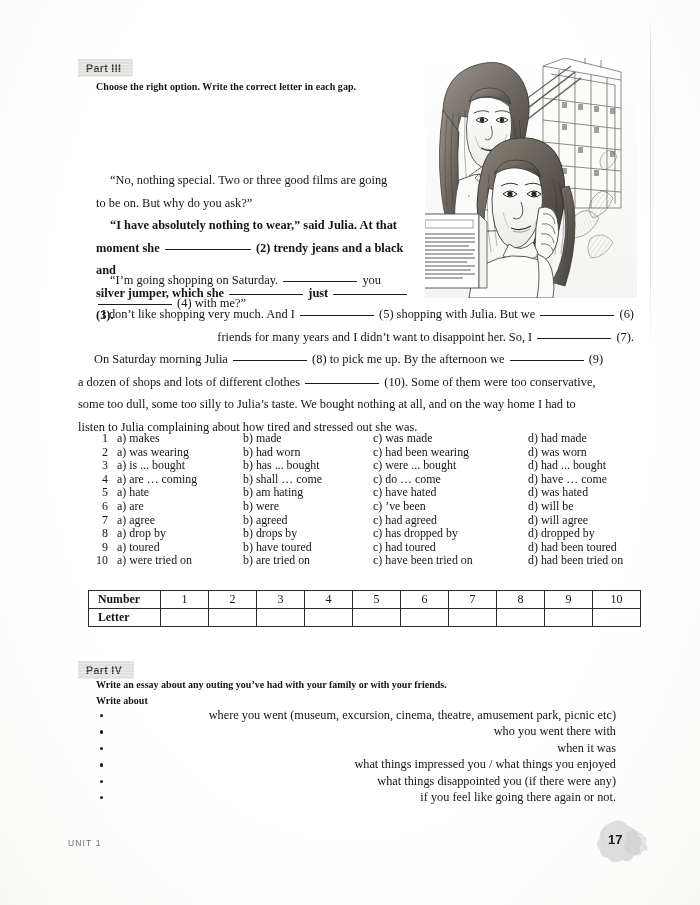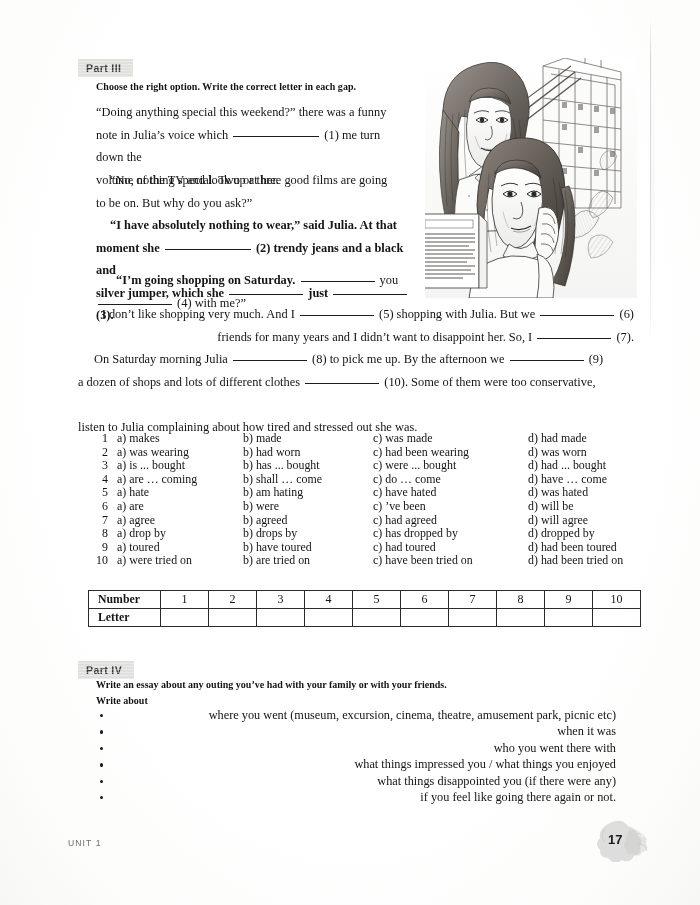--- a/index.html
+++ b/index.html
@@ -334,47 +334,40 @@
             <line x1="-4" y1="220" x2="38" y2="220"></line>
         </g>
 
         <path d="M54 156 L62 164 L62 230 L54 230 Z" fill="#f2f2f0" stroke="#4f4b47" stroke-width="0.8"></path>
       </g>
 
       <rect x="0" y="0" width="212" height="240" fill="none"></rect>
     </svg>
   </div>
 
-  <div class="para" style="left:96px;top:101px;width:312px;">
-    <span>“Doing anything special this weekend?” there was a funny</span><br>
-    <span>note in Julia’s voice which</span>
-    <span class="gap g-long"></span>
-    <span>(1) me turn down the</span><br>
-    <span>volume of the TV and look up at her.</span>
-  </div>
 
   <div class="para" style="left:96px;top:169px;width:318px;">
     <span style="margin-left:14px;">“No, nothing special. Two or three good films are going</span><br>
     <span>to be on. But why do you ask?”</span>
   </div>
 
   <div class="para" style="left:96px;top:214px;width:320px;font-weight:bold;">
     <span style="margin-left:14px;">“I have absolutely nothing to wear,” said Julia. At that</span><br>
     <span>moment she</span>
     <span class="gap g-long"></span>
     <span>(2) trendy jeans and a black and</span><br>
     <span>silver jumper, which she</span>
     <span class="gap g-med"></span>
     <span>just</span>
     <span class="gap g-med"></span>
     <span>(3).</span>
   </div>
 
   <div class="para" style="left:96px;top:269px;width:320px;">
-    <span style="margin-left:20px;font-weight:bold;">“I’m going shopping on Saturday.</span>
+    <span style="margin-left:14px;">“I’m going shopping on Saturday.</span>
     <span class="gap g-med"></span>
     <span>you</span><br>
     <span class="gap g-med"></span>
     <span>(4) with me?”</span>
   </div>
 
   <div class="para" style="left:78px;top:303px;width:556px;text-align:right;">
     <span style="margin-left:16px;">I don’t like shopping very much. And I</span>
     <span class="gap g-med"></span>
     <span>(5) shopping with Julia. But we</span>
@@ -387,21 +380,21 @@
 
   <div class="para" style="left:78px;top:348px;width:556px;">
     <span style="margin-left:16px;">On Saturday morning Julia</span>
     <span class="gap g-med"></span>
     <span>(8) to pick me up. By the afternoon we</span>
     <span class="gap g-med"></span>
     <span>(9)</span><br>
     <span>a dozen of shops and lots of different clothes</span>
     <span class="gap g-med"></span>
     <span>(10). Some of them were too conservative,</span><br>
-    <br>
+    <span>some too dull, some too silly to Julia’s taste. We bought nothing at all, and on the way home I had to</span><br>
     <span>listen to Julia complaining about how tired and stressed out she was.</span>
   </div>
 
   <div class="options" style="left:86px;top:432px;">
     <div class="opt-row">
       <span class="opt-num">1</span>
       <span class="opt-a">a) makes</span>
       <span class="opt-b">b) made</span>
       <span class="opt-c">c) was made</span>
       <span class="opt-d">d) had made</span>
@@ -504,22 +497,22 @@
 
   <div class="part-badge" style="left:78px;top:661px;">Part IV</div>
 
   <div class="p4-head" style="left:96px;top:677px;width:520px;">
     <span>Write an essay about any outing you’ve had with your family or with your friends.</span><br>
     <span>Write about</span>
   </div>
 
   <ul class="bullets" style="left:96px;top:707px;width:520px;">
     <li>where you went (museum, excursion, cinema, theatre, amusement park, picnic etc)</li>
+    <li>who you went there with</li>
     <li>when it was</li>
-    <li>who you went there with</li>
     <li>what things impressed you / what things you enjoyed</li>
     <li>what things disappointed you (if there were any)</li>
     <li>if you feel like going there again or not.</li>
   </ul>
 
   <div class="unit">UNIT 1</div>
 
   <div class="smudge">
     <svg viewBox="0 0 60 44" xmlns="http://www.w3.org/2000/svg">
       <g fill="#8d8d8d" opacity="0.55">

